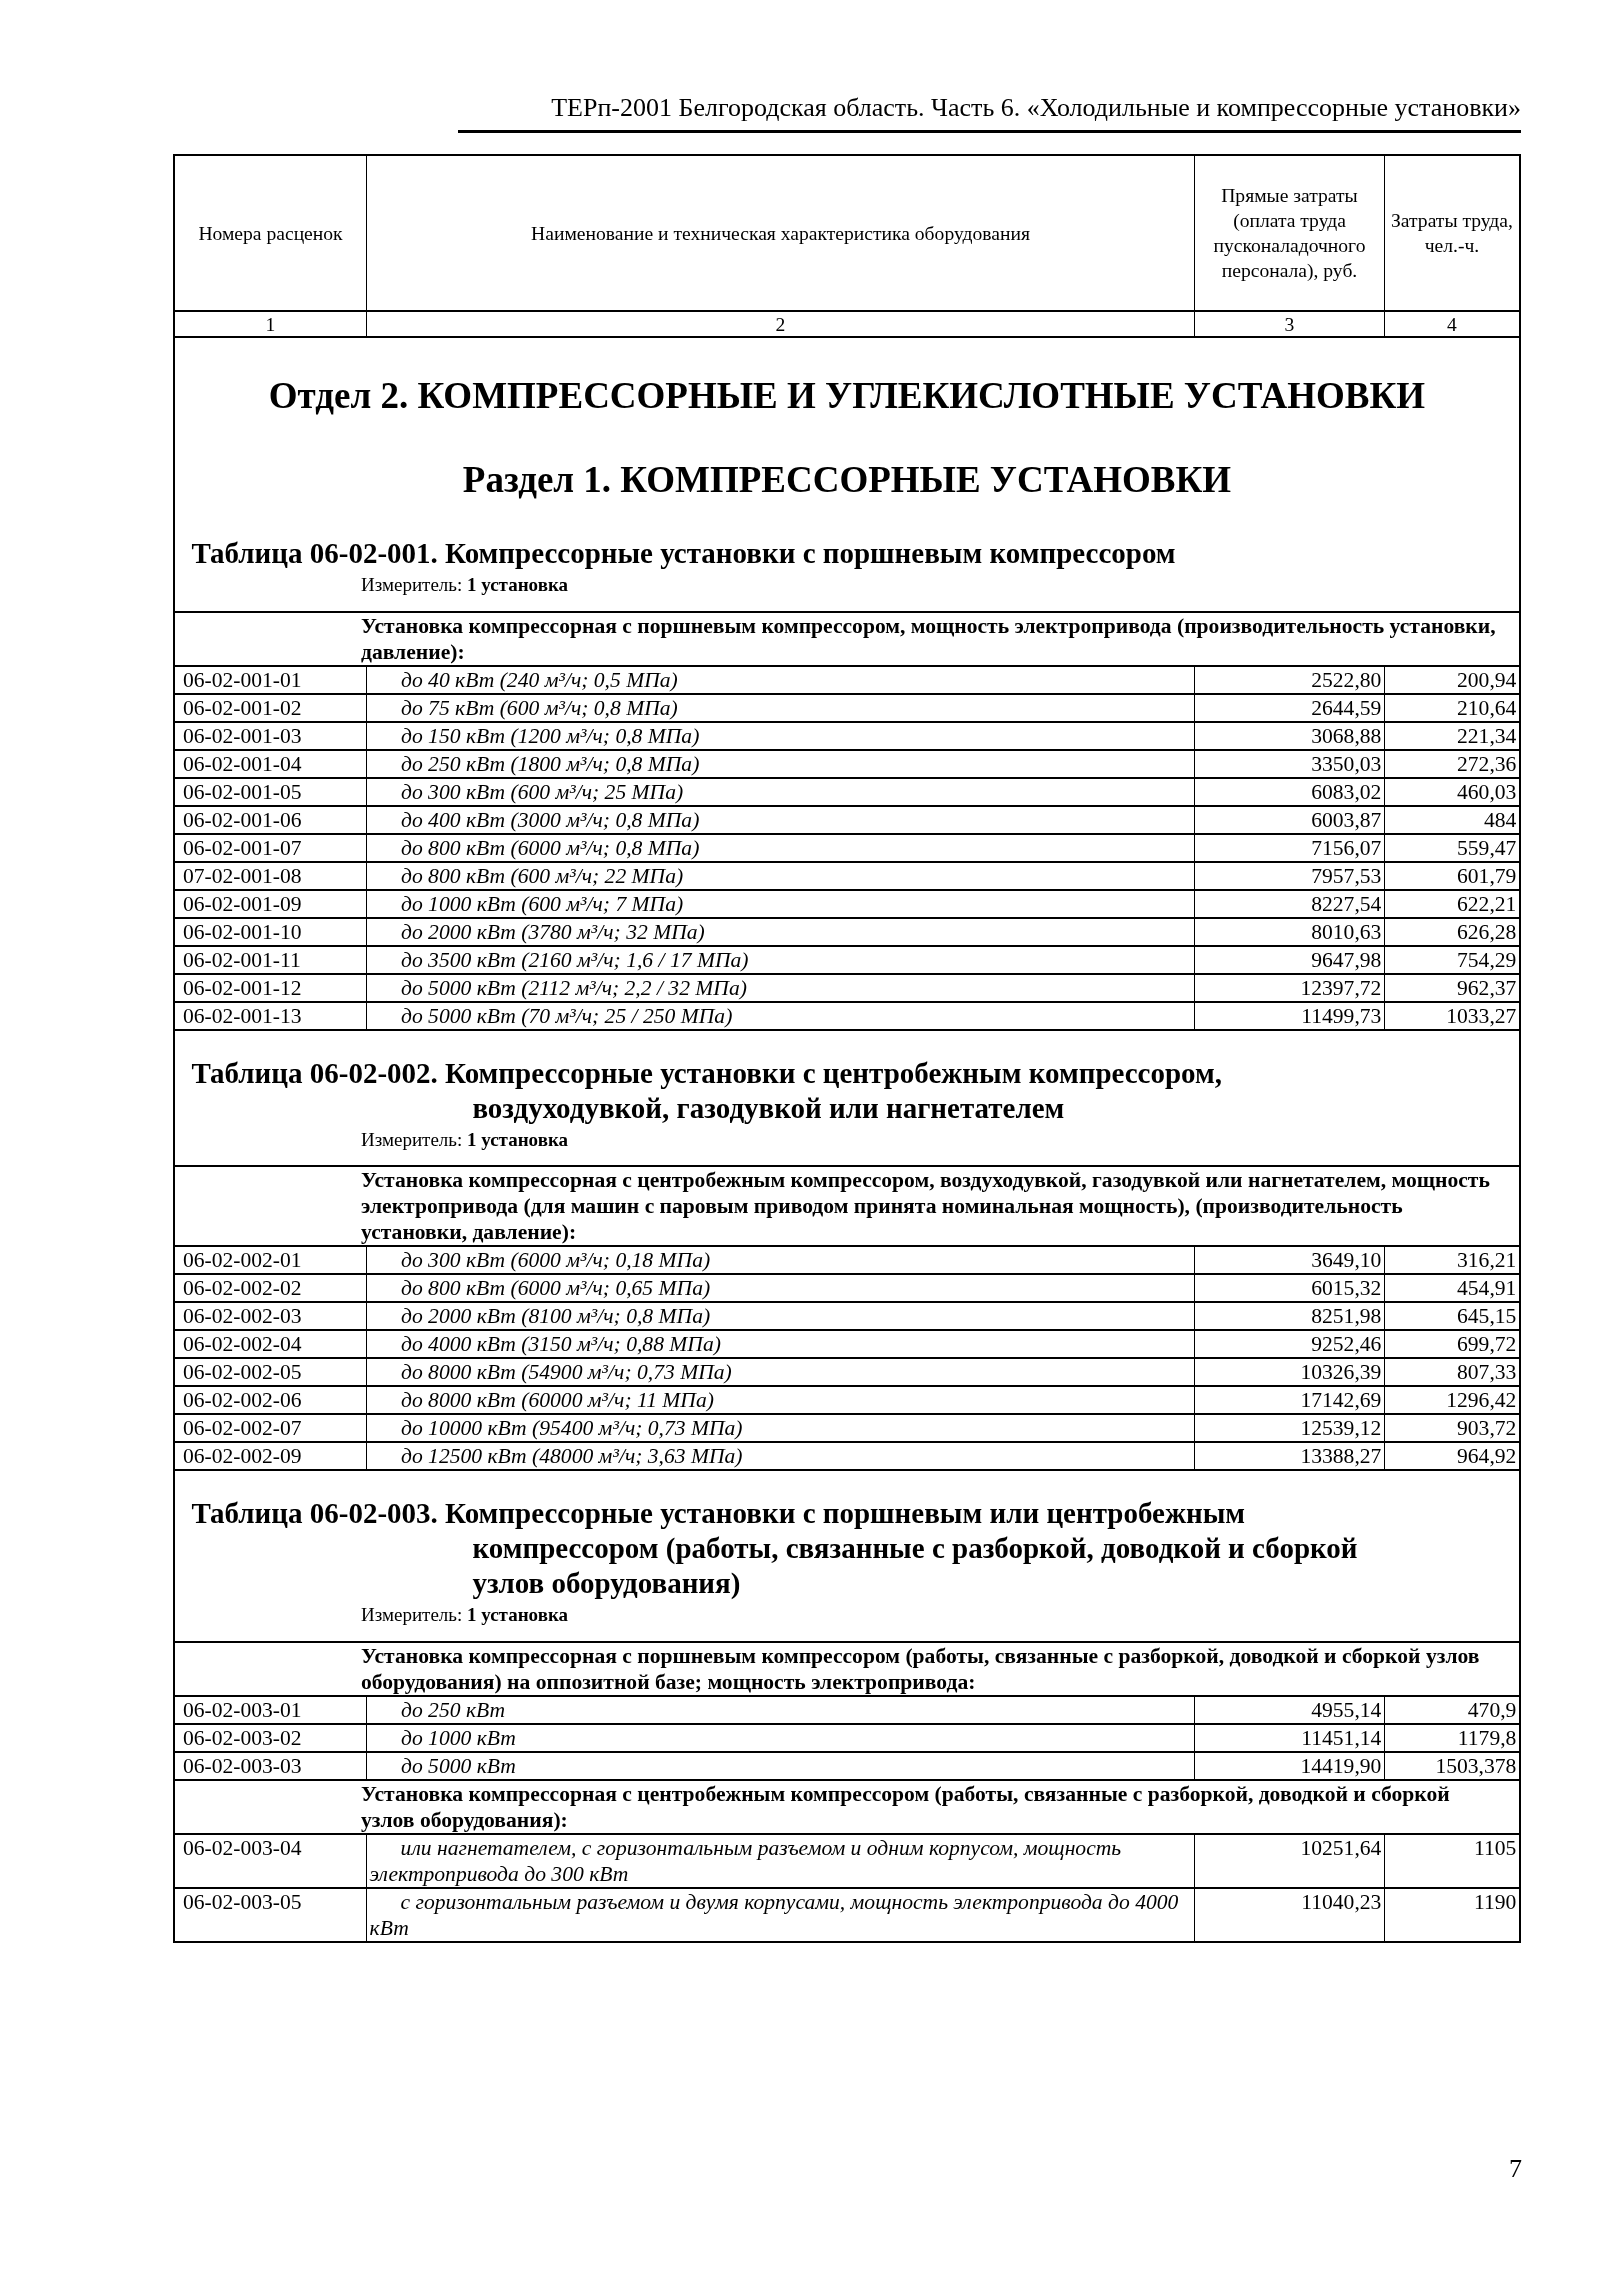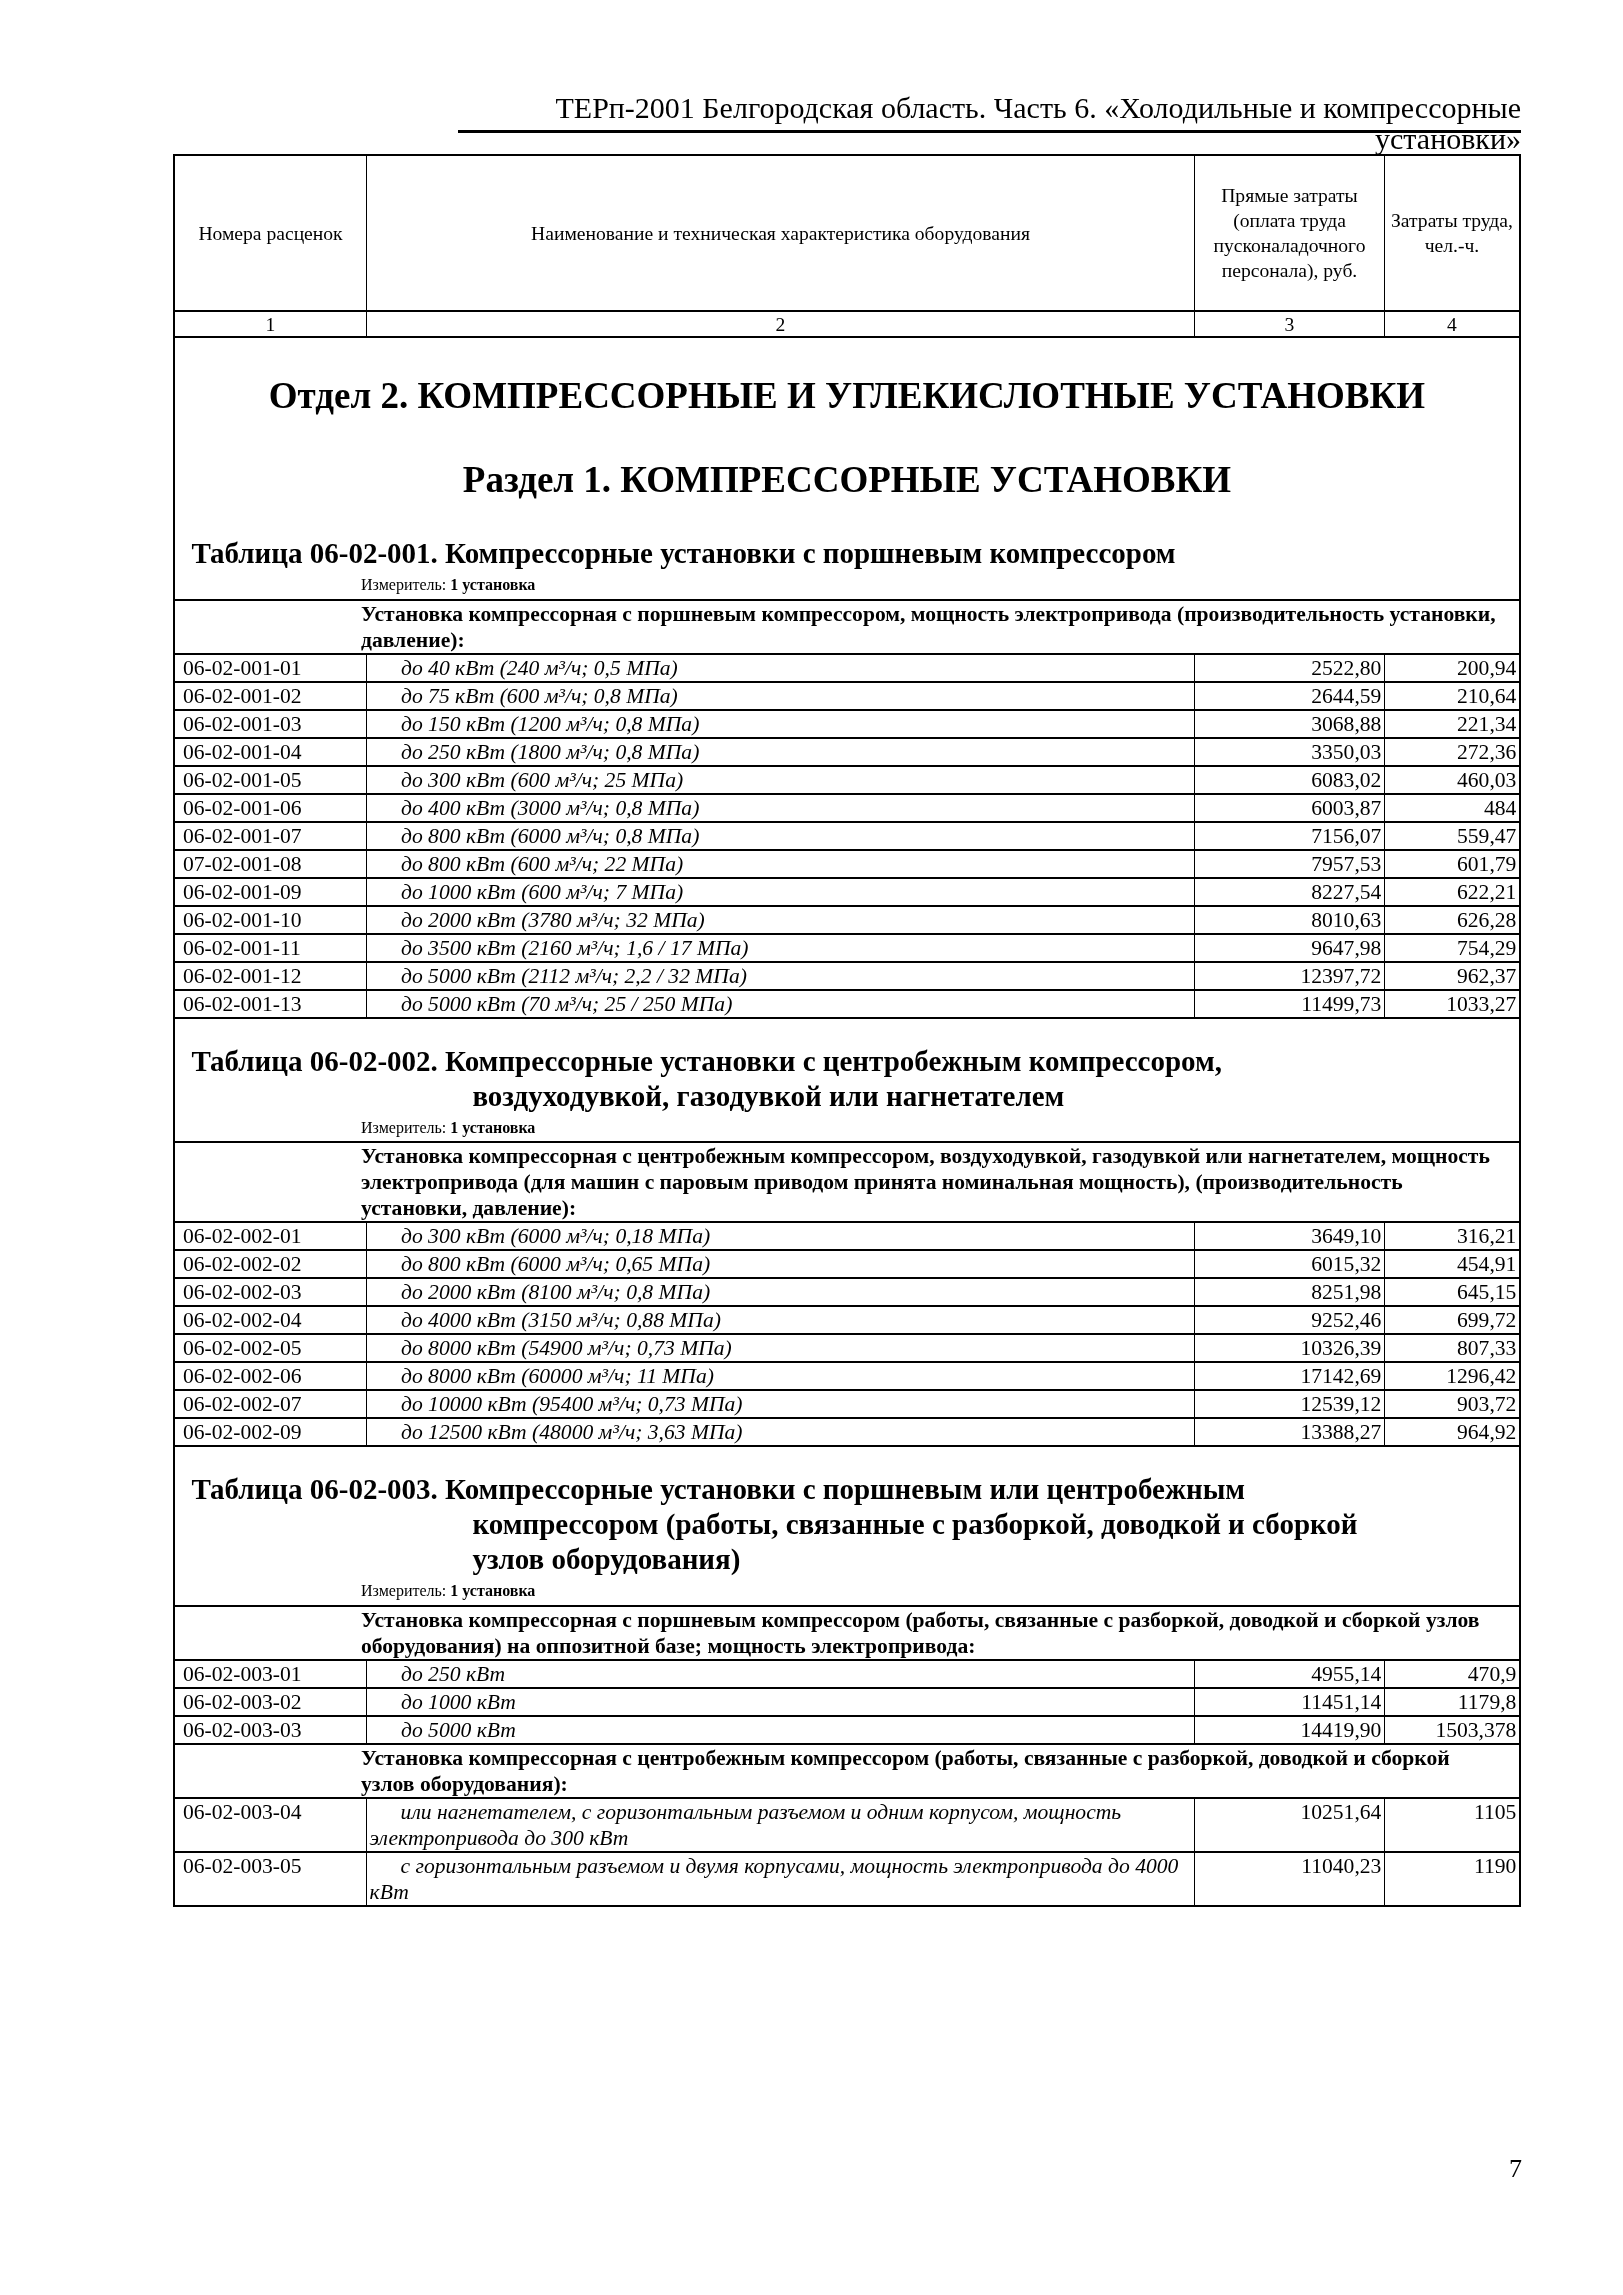--- a/index.html
+++ b/index.html
@@ -2,21 +2,21 @@
 <html style="font-size:10.5px"><head>
 <meta charset="utf-8">
 <style>
   html, body { margin: 0; padding: 0; background: #ffffff; }
   body {
     width: 1623px; height: 2295px; position: relative; overflow: hidden;
     font-family: "Liberation Serif", "DejaVu Serif", serif; color: #000;
   }
   .running-header {
     position: absolute; left: 458px; top: 92px; width: 1063px;
-    text-align: right; font-size: 30px; line-height: 31px;
+    text-align: right; font-size: 26px; line-height: 31px;
   }
   .header-rule {
     position: absolute; left: 458px; top: 130px; width: 1063px; height: 2.6px; background: #000;
   }
   .sheet {
     position: absolute; left: 173px; top: 154px; width: 1348px;
     border: 2px solid #000; box-sizing: border-box;
   }
   .row { display: flex; width: 100%; box-sizing: border-box; }
   .c1 { width: 192px; flex: none; box-sizing: border-box; }
@@ -38,21 +38,21 @@
   .razdel {
     text-align: center; font-weight: bold; font-size: 37px; line-height: 42px;
     padding-top: 42px; padding-bottom: 0;
   }
   .tbl-title {
     font-weight: bold; font-size: 29px; line-height: 35px; padding-left: 16.4px;
     padding-right: 13px; padding-top: 33px;
   }
   .tbl-title .cont { display: block; padding-left: 281px; }
   .unit {
-    font-size: 16px; line-height: 27.5px; padding-left: 186px; padding-bottom: 0;
+    font-size: 19px; line-height: 27.5px; padding-left: 186px; padding-bottom: 12px;
   }
   .unit b { font-weight: bold; }
   .group-desc {
     border-top: 2.6px solid #000; font-weight: bold; font-size: 21.6px; line-height: 26px;
     padding-left: 186px; padding-right: 13px;
   }
   .data-row { border-top: 2.6px solid #000; font-size: 21.6px; line-height: 26px; }
   .data-row .c1 { padding-left: 7.9px; }
   .data-row .c2 { padding-left: 34px; font-style: italic; }
   .data-row .c3, .data-row .c4 { text-align: right; padding-right: 2.6px; }

